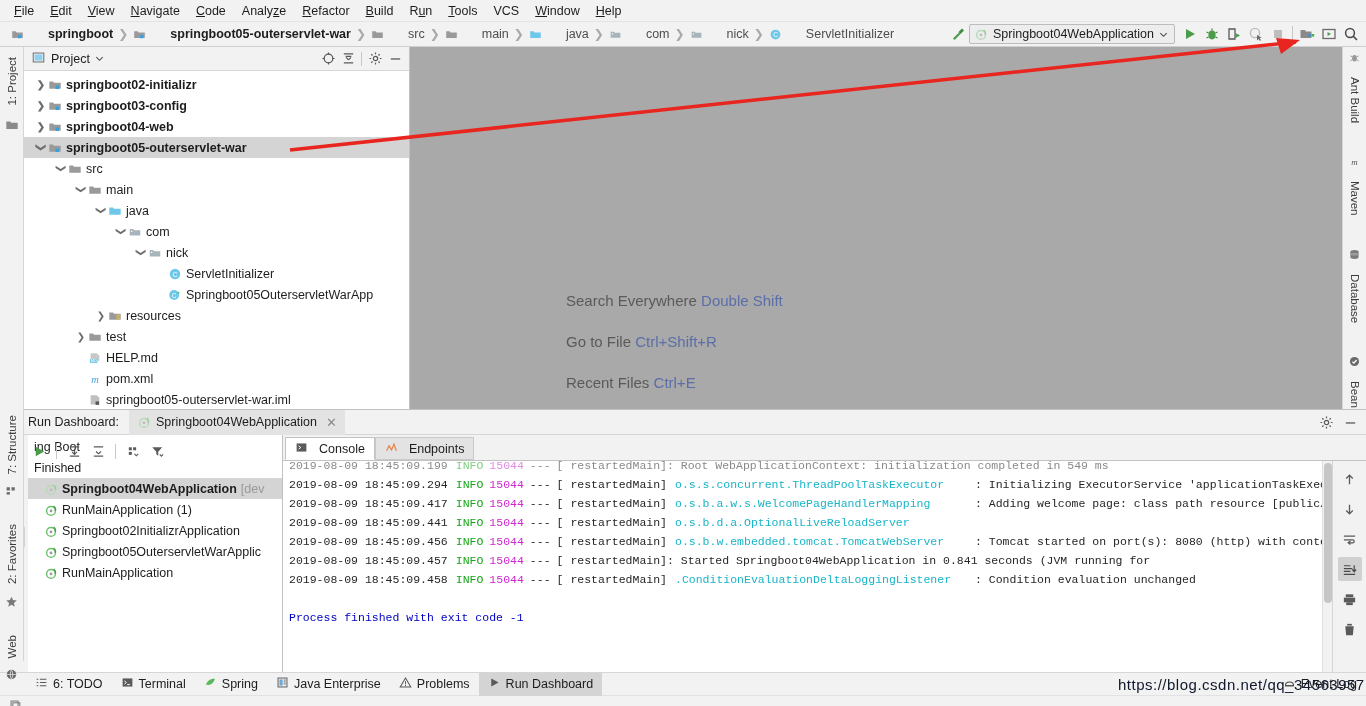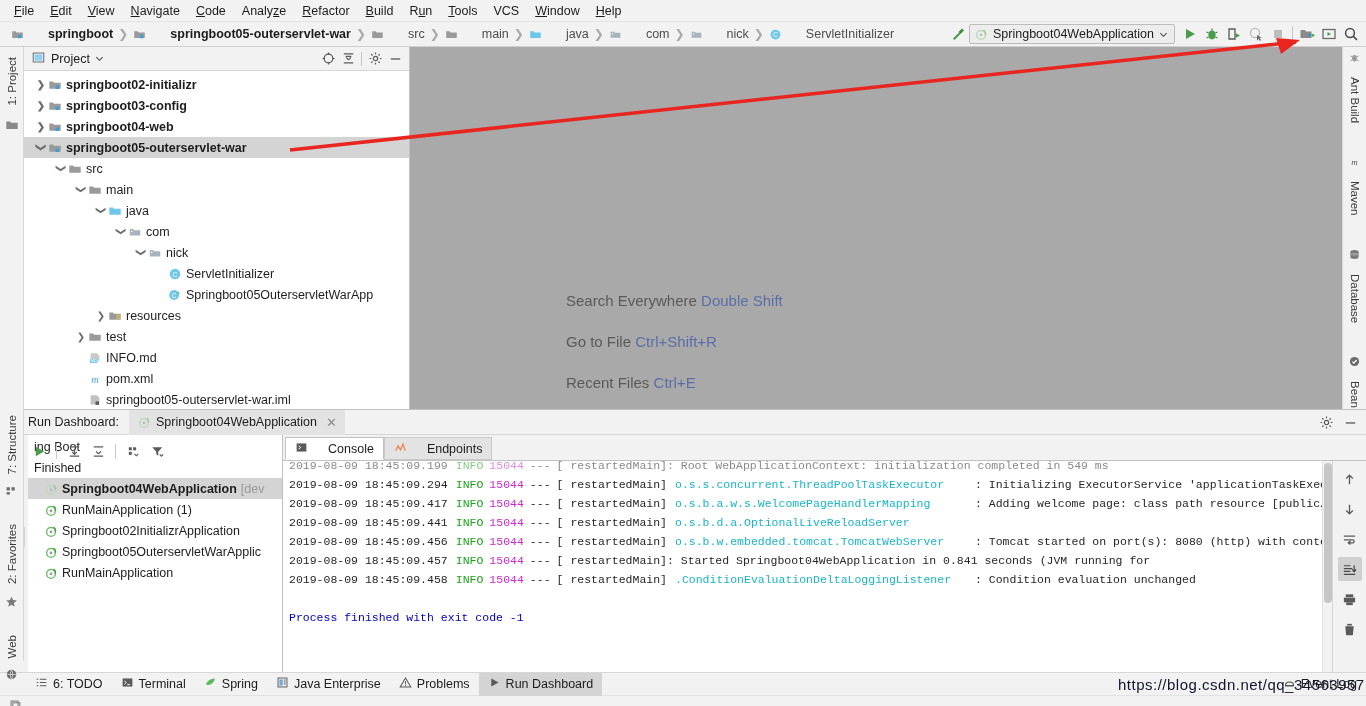--- a/index.html
+++ b/index.html
@@ -95,21 +95,21 @@
   #dash-list { width:255px; background:#fff; border-right:1px solid #c2c2c2; overflow:hidden; padding-top:1px; }
   .dl-row { height:21px; display:flex; align-items:center; padding-left:6px; font-size:12.5px; white-space:nowrap; cursor:default; }
   .dl-row.group { padding-left:6px; }
   .dl-row.selected { background:#d4d4d4; font-weight:bold; padding-left:16px; }
   .dl-row.child { padding-left:16px; }
   .dl-row .dl-dim { color:#9a9a9a; margin-left:4px; font-weight:normal; }
   .dl-icon { margin-right:4px; display:inline-flex; }
 
   #console-col { flex:1; display:flex; flex-direction:column; min-width:0; }
   #console-tabs { height:25px; display:flex; align-items:flex-end; background:#f2f2f2; padding-left:2px; }
-  .ctab { display:flex; align-items:center; gap:20px; height:23px; padding:0 9px; font-size:12.5px; cursor:pointer; border:1px solid transparent; }
+  .ctab { display:flex; align-items:center; gap:11px; height:23px; padding:0 9px; font-size:12.5px; cursor:pointer; border:1px solid transparent; }
   .ctab.active { background:#fff; border-color:#c2c2c2; border-bottom-color:#fff; }
   .ctab.inactive { background:#e3e3e3; border-color:#c9c9c9; }
 
   #console-wrap { flex:1; display:flex; min-height:0; background:#fff; border-top:1px solid #c2c2c2; }
   #console {
     flex:1; overflow:hidden; position:relative; background:#fff;
     font-family:"Liberation Mono", monospace; font-size:11.5px; line-height:19px;
     padding:4px 0 0 6px; white-space:nowrap;
   }
   .log-line { display:flex; gap:0; }
@@ -495,21 +495,21 @@
         </div>
         <div class="tree-row">
           <span class="twisty" style="margin-left: 50px;"></span>
           <span class="tr-icon">
             <svg width="14" height="14" viewBox="0 0 16 16">
               <path d="M3 2.5 L10 2.5 L13 5.5 L13 11 L3 11 Z" fill="#c8c8c8"></path>
               <rect x="2.2" y="9.2" width="8.6" height="4.4" fill="#6fc8ea"></rect>
               <text x="6.5" y="12.7" font-size="4.4" text-anchor="middle" fill="#fff" font-family="Liberation Sans">MD</text>
             </svg>
           </span>
-          <span>INFO.md</span>
+          <span>HELP.md</span>
         </div>
         <div class="tree-row">
           <span class="twisty" style="margin-left: 50px;"></span>
           <span class="tr-icon">
             <svg width="14" height="14" viewBox="0 0 16 16">
               <text x="8" y="12" font-size="12" text-anchor="middle" fill="#4aa8dd" font-family="Liberation Serif" font-style="italic">m</text>
             </svg>
           </span>
           <span>pom.xml</span>
         </div>

